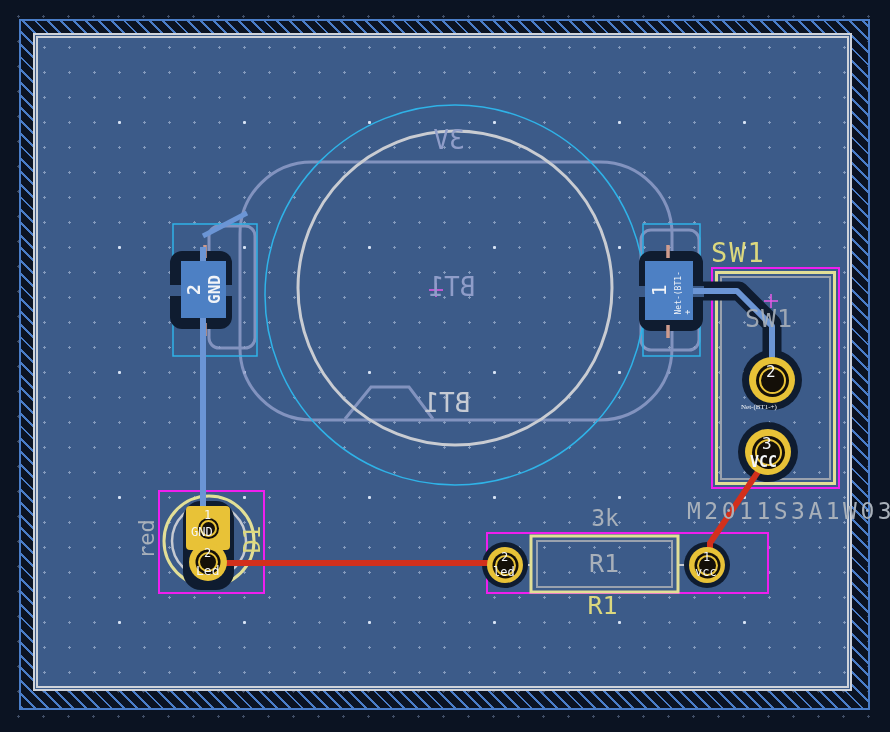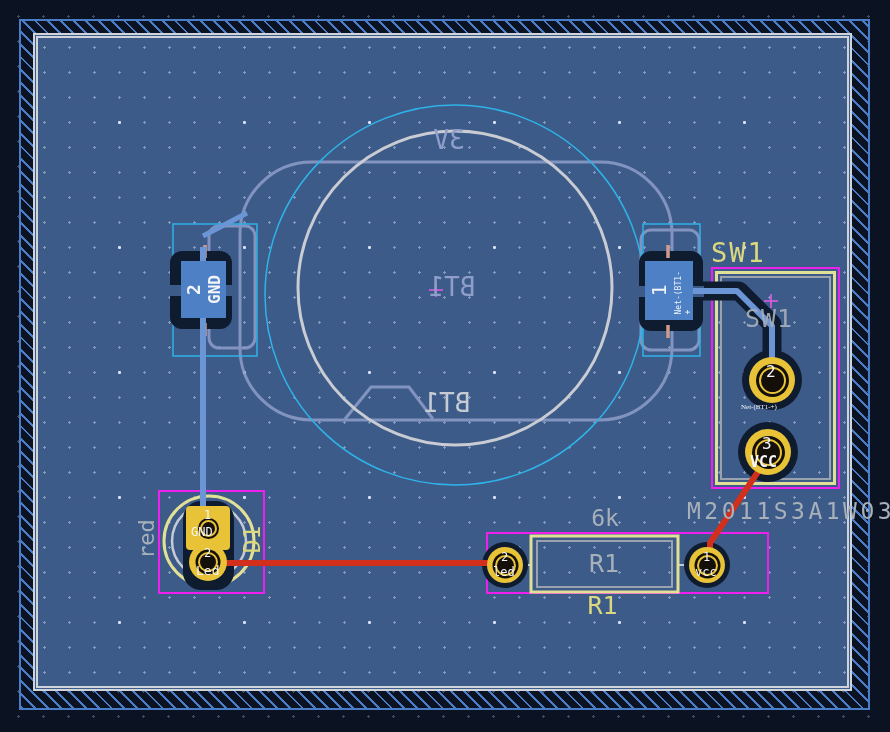--- a/index.html
+++ b/index.html
@@ -168,20 +168,20 @@
   <span class="padtxt" style="left:196px;top:564px;font-size:13px;">Led</span>
 
   <div class="lbl mir lavtxt" style="left:409px;top:127px;width:80px;font-size:26px;">3V</div>
   <div class="lbl mir lavtxt" style="left:407px;top:274px;width:90px;font-size:26px;">BT1</div>
   <div class="lbl mir silkgray" style="left:402px;top:390px;width:90px;font-size:26px;">BT1</div>
 
   <div class="lbl silktxt" style="left:711px;top:239px;font-size:27px;letter-spacing:2px;">SW1</div>
   <div class="lbl fabtxt" style="left:745px;top:306px;font-size:25px;letter-spacing:1px;opacity:.9;">SW1</div>
   <div class="lbl fabtxt" style="left:663px;top:500px;font-size:23px;letter-spacing:3.5px;margin-left:24px;">M2011S3A1W03</div>
 
-  <div class="lbl fabtxt" style="left:575px;top:507px;width:60px;text-align:center;font-size:23px;">6k</div>
+  <div class="lbl fabtxt" style="left:575px;top:507px;width:60px;text-align:center;font-size:23px;">3k</div>
   <div class="lbl fabtxt" style="left:569px;top:551px;width:70px;text-align:center;font-size:25px;">R1</div>
   <div class="lbl silktxt" style="left:565px;top:593px;width:75px;text-align:center;font-size:25px;">R1</div>
 
   <div class="lbl rot90 silktxt" style="left:222px;top:528px;width:60px;font-size:23px;">D1</div>
   <div class="lbl rot90 fabtxt" style="left:117px;top:528px;width:60px;font-size:22px;">red</div>
 
 </div>
 
 </body></html>

